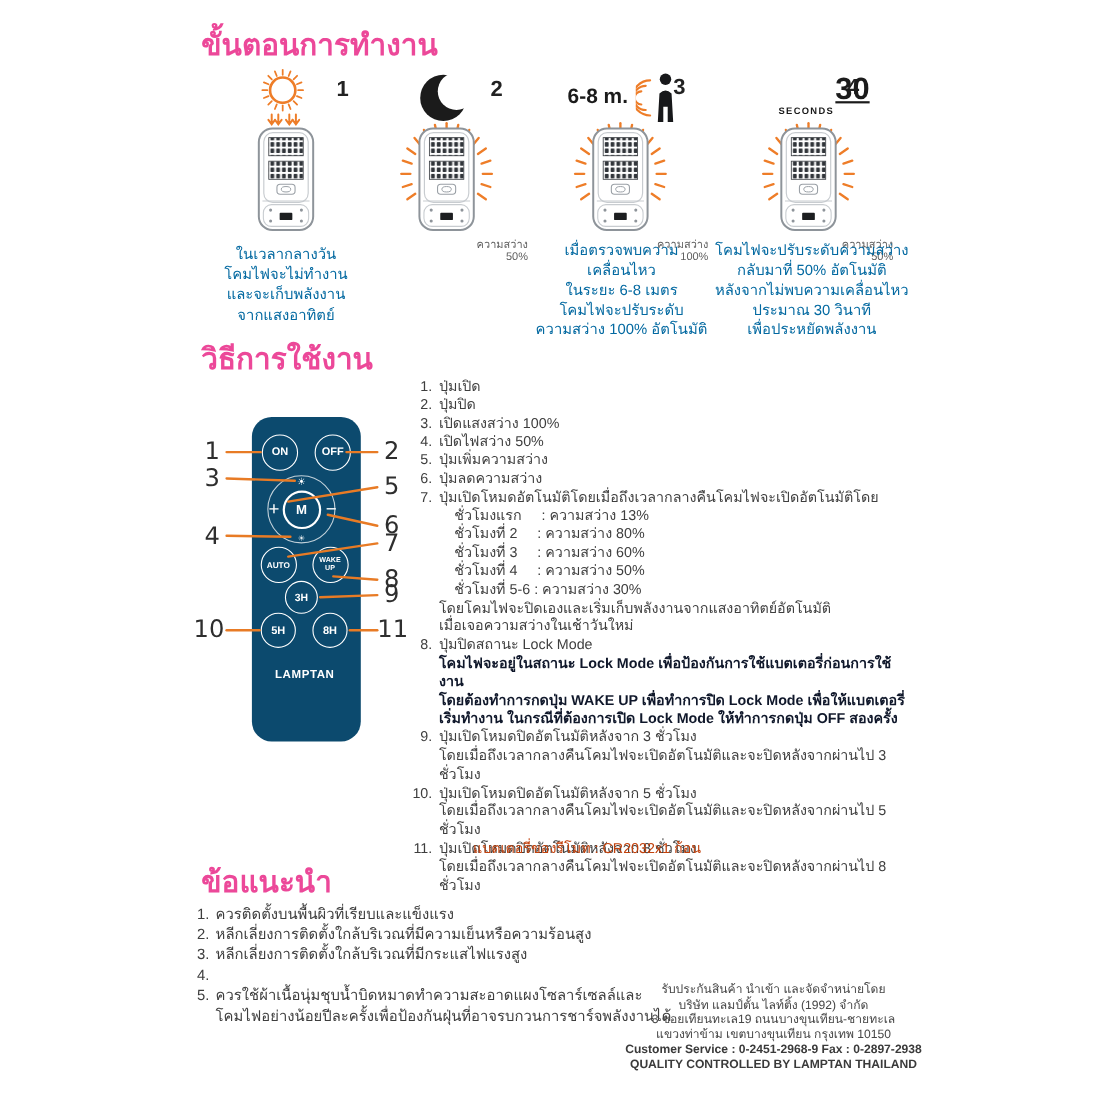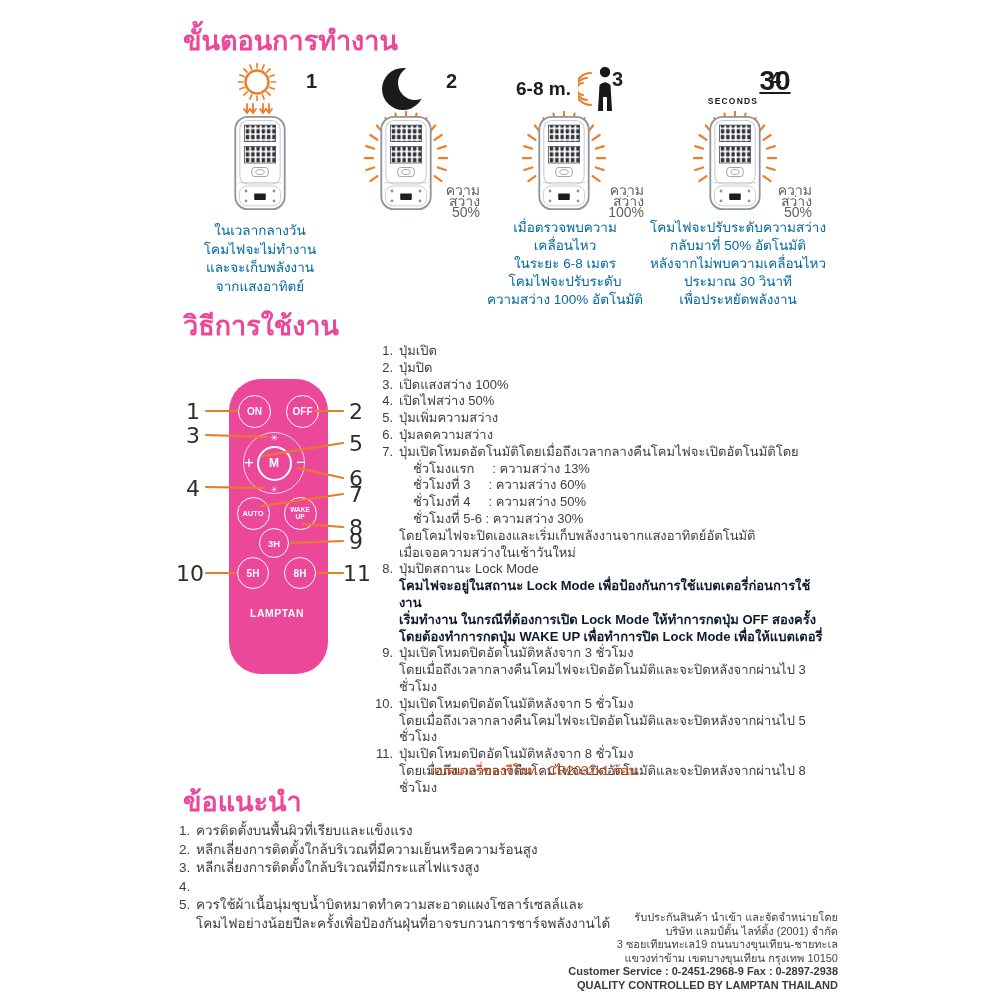--- a/index.html
+++ b/index.html
@@ -3,46 +3,46 @@
 <meta charset="utf-8">
 <style>
   html,body{margin:0;padding:0;background:#fff;}
   body{font-family:"Liberation Sans","DejaVu Sans",sans-serif;color:#3f3f3f;}
   #page{position:relative;width:1000px;height:1000px;background:#fff;overflow:hidden;}
   .abs{position:absolute;}
   h1.sec{position:absolute;margin:0;color:#ec4899;font-size:27px;font-weight:700;line-height:1.15;}
   
   .step-num{position:absolute;font-size:20px;font-weight:600;color:#222;}
   .caption{position:absolute;font-size:13.5px;line-height:18.5px;color:#0369a1;text-align:center;white-space:pre-line;}
-  .bright{position:absolute;font-size:14px;line-height:11px;color:#5f5f5f;text-align:right;white-space:pre-line;}
+  .bright{position:absolute;font-size:10px;line-height:11px;color:#5f5f5f;text-align:right;white-space:pre-line;margin-top:32px;}
   .m68{position:absolute;font-size:19px;font-weight:700;color:#1b1b1b;}
   .t30{position:absolute;font-size:28px;font-weight:700;color:#1b1b1b;text-align:center;line-height:26px;}
   .tsec{position:absolute;font-size:8.5px;font-weight:700;letter-spacing:1.2px;color:#1b1b1b;text-align:center;}
   
-  #remote{position:absolute;left:229px;top:379px;width:99px;height:295px;background:#ec4899;border-radius:32px;}
+  #remote{position:absolute;left:229px;top:379px;width:99px;height:295px;background:#0c4a6e;border-radius:18px;}
   .rbtn{position:absolute;border:1.6px solid #fff;border-radius:50%;color:#fff;display:flex;align-items:center;justify-content:center;font-weight:700;box-sizing:border-box;text-align:center;}
   .rtxt{position:absolute;color:#fff;transform:translate(-50%,-50%);}
   #pad{position:absolute;left:14px;top:53px;width:62px;height:62px;border:1px solid rgba(255,255,255,.75);border-radius:50%;box-sizing:border-box;}
   #mbtn{left:27.5px;top:66.5px;width:35px;height:35px;border-width:2px;font-size:12px;}
   .callout{position:absolute;font-size:22px;font-weight:500;color:#2e2e2e;transform:translate(-50%,-50%);font-family:"DejaVu Sans",sans-serif;}
   
   #usage-list{position:absolute;left:374px;top:343px;width:450px;font-size:13px;line-height:16.8px;color:#3e3e3e;}
   .ustep{display:flex;}
   .unum{width:19px;flex:0 0 19px;text-align:right;margin-right:6px;}
   .uline{white-space:pre-wrap;}
   .uline.ind{padding-left:14px;}
   .uline.bold{font-weight:700;color:#0f172a;}
   #battery{position:absolute;left:430px;top:760px;font-size:13px;color:#c2410c;text-align:right;}
   
   #tips-list{position:absolute;left:179px;top:822px;width:470px;font-size:13.5px;line-height:18.5px;color:#3e3e3e;}
   .trow{display:flex;}
   .tnum{width:17px;flex:0 0 17px;}
   .ttext{white-space:pre-line;}
   
-  #footer{position:absolute;right:162px;top:894px;text-align:right;font-size:11px;line-height:13.5px;color:#454545;margin-top:17px;}
+  #footer{position:absolute;right:162px;top:894px;text-align:center;font-size:11px;line-height:13.5px;color:#454545;}
   #footer .b{font-weight:700;color:#3a3a3a;}
 </style>
 </head>
 <body>
 
 <div id="page">
 
   <svg width="0" height="0" style="position:absolute" aria-hidden="true">
     <defs>
       <pattern id="ledpat" width="6.4" height="7" patternUnits="userSpaceOnUse">
@@ -258,34 +258,35 @@
         <span class="unum">6.</span>
         <div>
           <div class="uline">ปุ่มลดความสว่าง</div>
         </div>
       </div>
       <div class="ustep">
         <span class="unum">7.</span>
         <div>
           <div class="uline">ปุ่มเปิดโหมดอัตโนมัติโดยเมื่อถึงเวลากลางคืนโคมไฟจะเปิดอัตโนมัติโดย</div>
           <div class="uline ind">ชั่วโมงแรก     : ความสว่าง 13%</div>
+          <div class="uline ind">ชั่วโมงที่ 2     : ความสว่าง 80%</div>
           <div class="uline ind">ชั่วโมงที่ 3     : ความสว่าง 60%</div>
           <div class="uline ind">ชั่วโมงที่ 4     : ความสว่าง 50%</div>
           <div class="uline ind">ชั่วโมงที่ 5-6 : ความสว่าง 30%</div>
           <div class="uline">โดยโคมไฟจะปิดเองและเริ่มเก็บพลังงานจากแสงอาทิตย์อัตโนมัติ</div>
           <div class="uline">เมื่อเจอความสว่างในเช้าวันใหม่</div>
         </div>
       </div>
       <div class="ustep">
         <span class="unum">8.</span>
         <div>
           <div class="uline">ปุ่มปิดสถานะ Lock Mode</div>
           <div class="uline bold">โคมไฟจะอยู่ในสถานะ Lock Mode เพื่อป้องกันการใช้แบตเตอรี่ก่อนการใช้งาน</div>
+          <div class="uline bold">โดยต้องทำการกดปุ่ม WAKE UP เพื่อทำการปิด Lock Mode เพื่อให้แบตเตอรี่</div>
           <div class="uline bold">เริ่มทำงาน ในกรณีที่ต้องการเปิด Lock Mode ให้ทำการกดปุ่ม OFF สองครั้ง</div>
-          <div class="uline bold">โดยต้องทำการกดปุ่ม WAKE UP เพื่อทำการปิด Lock Mode เพื่อให้แบตเตอรี่</div>
         </div>
       </div>
       <div class="ustep">
         <span class="unum">9.</span>
         <div>
           <div class="uline">ปุ่มเปิดโหมดปิดอัตโนมัติหลังจาก 3 ชั่วโมง</div>
           <div class="uline">โดยเมื่อถึงเวลากลางคืนโคมไฟจะเปิดอัตโนมัติและจะปิดหลังจากผ่านไป 3 ชั่วโมง</div>
         </div>
       </div>
       <div class="ustep">
@@ -324,20 +325,20 @@
       </div>
       <div class="trow">
         <span class="tnum">5.</span>
         <div class="ttext">ควรใช้ผ้าเนื้อนุ่มชุบน้ำบิดหมาดทำความสะอาดแผงโซลาร์เซลล์และ
 โคมไฟอย่างน้อยปีละครั้งเพื่อป้องกันฝุ่นที่อาจรบกวนการชาร์จพลังงานได้</div>
       </div>
     </div>
 
   <div id="footer">
     <div>รับประกันสินค้า นำเข้า และจัดจำหน่ายโดย</div>
-    <div>บริษัท แลมป์ตั้น ไลท์ติ้ง (2001) จำกัด</div>
+    <div>บริษัท แลมป์ตั้น ไลท์ติ้ง (1992) จำกัด</div>
     <div>3 ซอยเทียนทะเล19 ถนนบางขุนเทียน-ชายทะเล</div>
     <div>แขวงท่าข้าม เขตบางขุนเทียน กรุงเทพ 10150</div>
     <div class="b">Customer Service : 0-2451-2968-9 Fax : 0-2897-2938</div>
     <div class="b">QUALITY CONTROLLED BY LAMPTAN THAILAND</div>
   </div>
 
 </div>
 
 </body></html>

